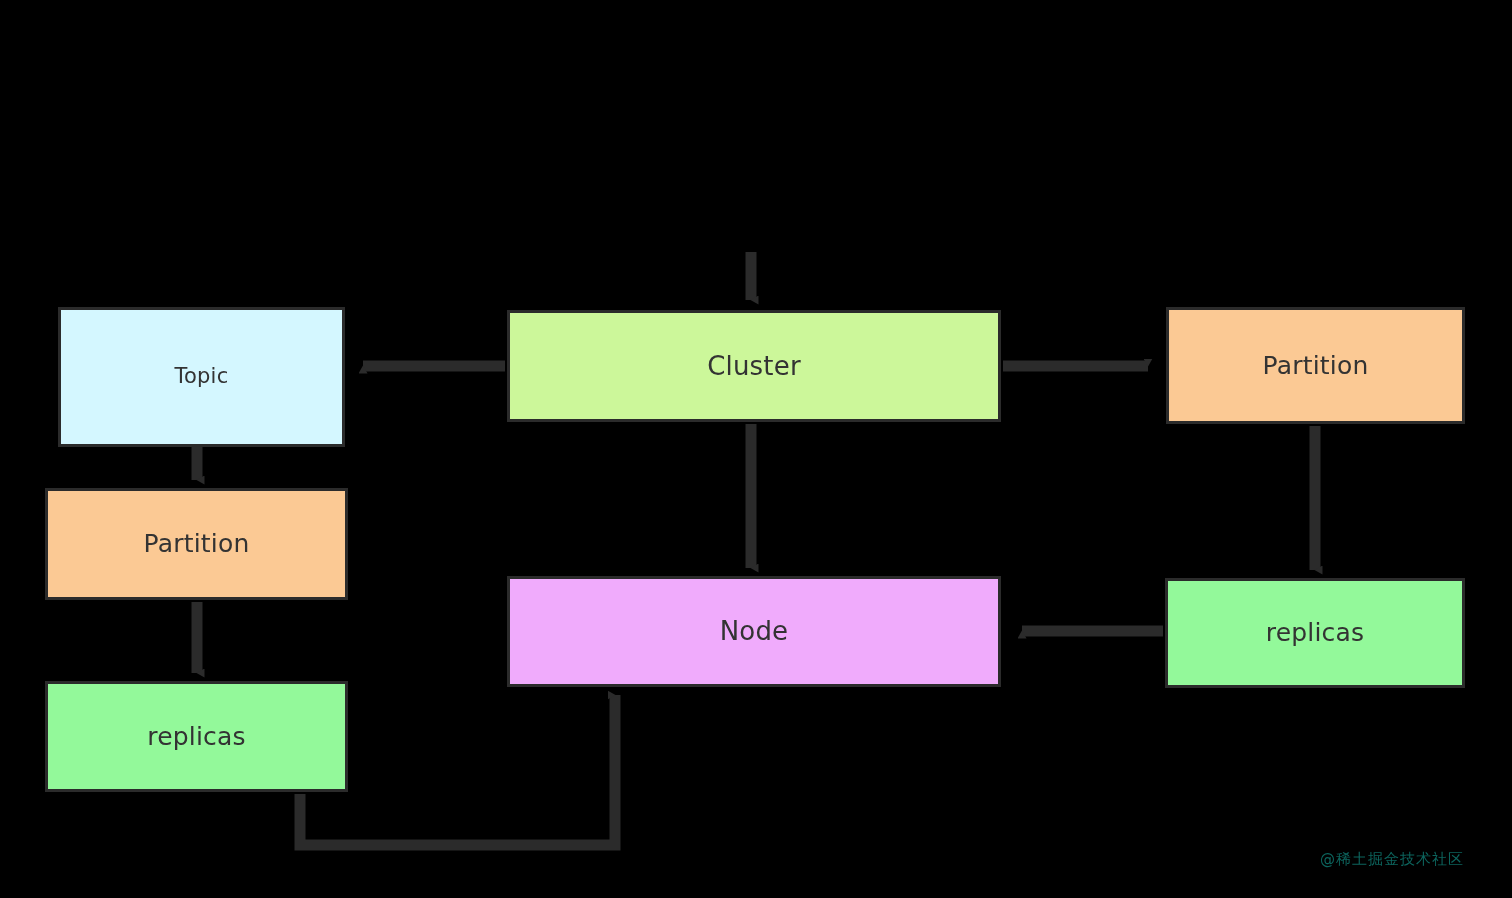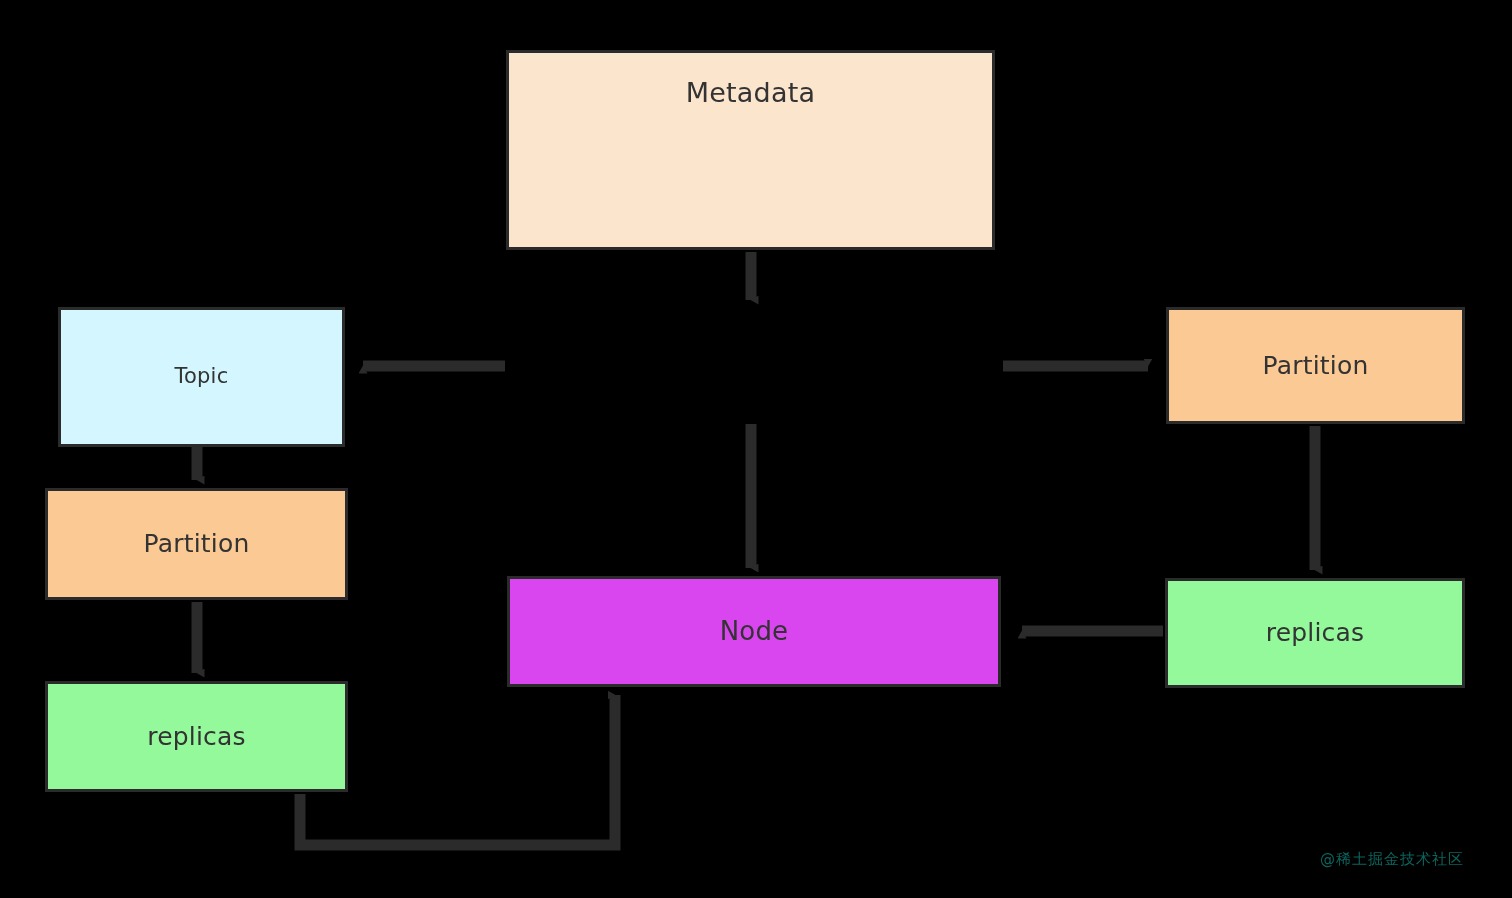--- a/index.html
+++ b/index.html
@@ -88,39 +88,39 @@
 
     <path d="M 197,602 L 197,673" stroke="#2b2b2b" stroke-width="11" fill="none" marker-end="url(#arrow-down)"></path>
 
     <path d="M 1315,426 L 1315,570" stroke="#2b2b2b" stroke-width="11" fill="none" marker-end="url(#arrow-down)"></path>
 
     <path d="M 1163,631 L 1022,631" stroke="#2b2b2b" stroke-width="11" fill="none" marker-end="url(#arrow-left)"></path>
 
     <path d="M 300,794 L 300,845 L 615,845 L 615,695" stroke="#2b2b2b" stroke-width="11" fill="none" stroke-linejoin="miter" marker-end="url(#arrow-up)"></path>
   </svg>
 
-  <div class="node container" style="left:506px; top:50px; width:489px; height:200px; background:#fce5cd;">
-    <div class="node-title" style="top:25px; font-size:27px;">Metadata</div>
-  </div>
 
 
   <div class="node" style="left:58px; top:307px; width:287px; height:140px; background:#d4f7ff; font-size:21px;">
     <span>Topic</span>
   </div>
 
+  <div class="node" style="left:507px; top:310px; width:494px; height:112px; background:#ccf79a; font-size:26px;">
+    <span>Cluster</span>
+  </div>
 
   <div class="node" style="left:1166px; top:307px; width:299px; height:117px; background:#fbc994; font-size:25px;">
     <span>Partition</span>
   </div>
 
   <div class="node" style="left:45px; top:488px; width:303px; height:112px; background:#fbc994; font-size:25px;">
     <span>Partition</span>
   </div>
 
-  <div class="node" style="left:507px; top:576px; width:494px; height:111px; background:#d946ef; font-size:26px;">
+  <div class="node" style="left:507px; top:576px; width:494px; height:111px; background:#f0abfc; font-size:26px;">
     <span>Node</span>
   </div>
 
   <div class="node" style="left:1165px; top:578px; width:300px; height:110px; background:#93f99a; font-size:25px;">
     <span>replicas</span>
   </div>
 
   <div class="node" style="left:45px; top:681px; width:303px; height:111px; background:#93f99a; font-size:25px;">
     <span>replicas</span>
   </div>

